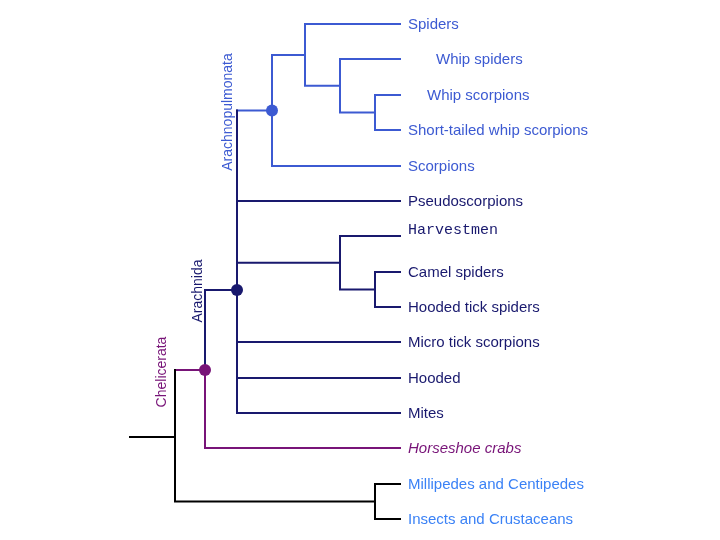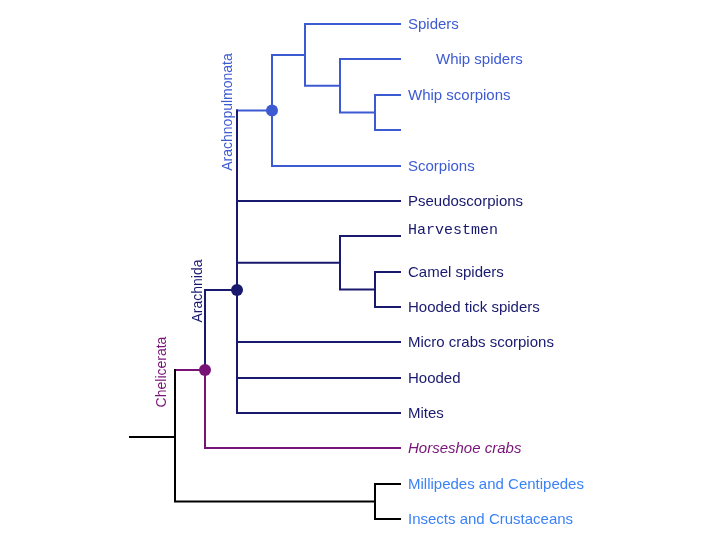--- a/index.html
+++ b/index.html
@@ -108,26 +108,27 @@
     <circle cx="237" cy="290" r="6" fill="#19196e"></circle>
     <circle cx="205" cy="370" r="6" fill="#781478"></circle>
   </svg>
 
   <div class="clade-label c-blue" style="left:227px; top:112px;">Arachnopulmonata</div>
   <div class="clade-label c-navy" style="left:197px; top:291px;">Arachnida</div>
   <div class="clade-label c-purple" style="left:161px; top:372px;">Chelicerata</div>
 
   <div class="taxon c-blue" style="top:15px;">Spiders</div>
   <div class="taxon c-blue" style="top:50px;margin-left:28px;">Whip spiders</div>
-  <div class="taxon c-blue" style="top:86px;">Whip scorpions</div>
+  <div class="taxon c-blue" style="top:86px;margin-left:19px;">Whip scorpions</div>
+  <div class="taxon c-blue" style="top:121px;">Short-tailed whip scorpions</div>
   <div class="taxon c-blue" style="top:157px;">Scorpions</div>
   <div class="taxon c-navy" style="top:192px;">Pseudoscorpions</div>
   <div class="taxon c-navy" style="top:222px;font-family:Liberation Mono, monospace;">Harvestmen</div>
   <div class="taxon c-navy" style="top:263px;">Camel spiders</div>
   <div class="taxon c-navy" style="top:298px;">Hooded tick spiders</div>
-  <div class="taxon c-navy" style="top:333px;">Micro crabs scorpions</div>
+  <div class="taxon c-navy" style="top:333px;">Micro tick scorpions</div>
   <div class="taxon c-navy" style="top:369px;">Hooded</div>
   <div class="taxon c-navy" style="top:404px;">Mites</div>
   <div class="taxon c-purple" style="top:439px;font-style:italic;">Horseshoe crabs</div>
   <div class="taxon c-black" style="top:475px;">Millipedes and Centipedes</div>
   <div class="taxon c-black" style="top:510px;">Insects and Crustaceans</div>
 
 </div>
 
 </body></html>

